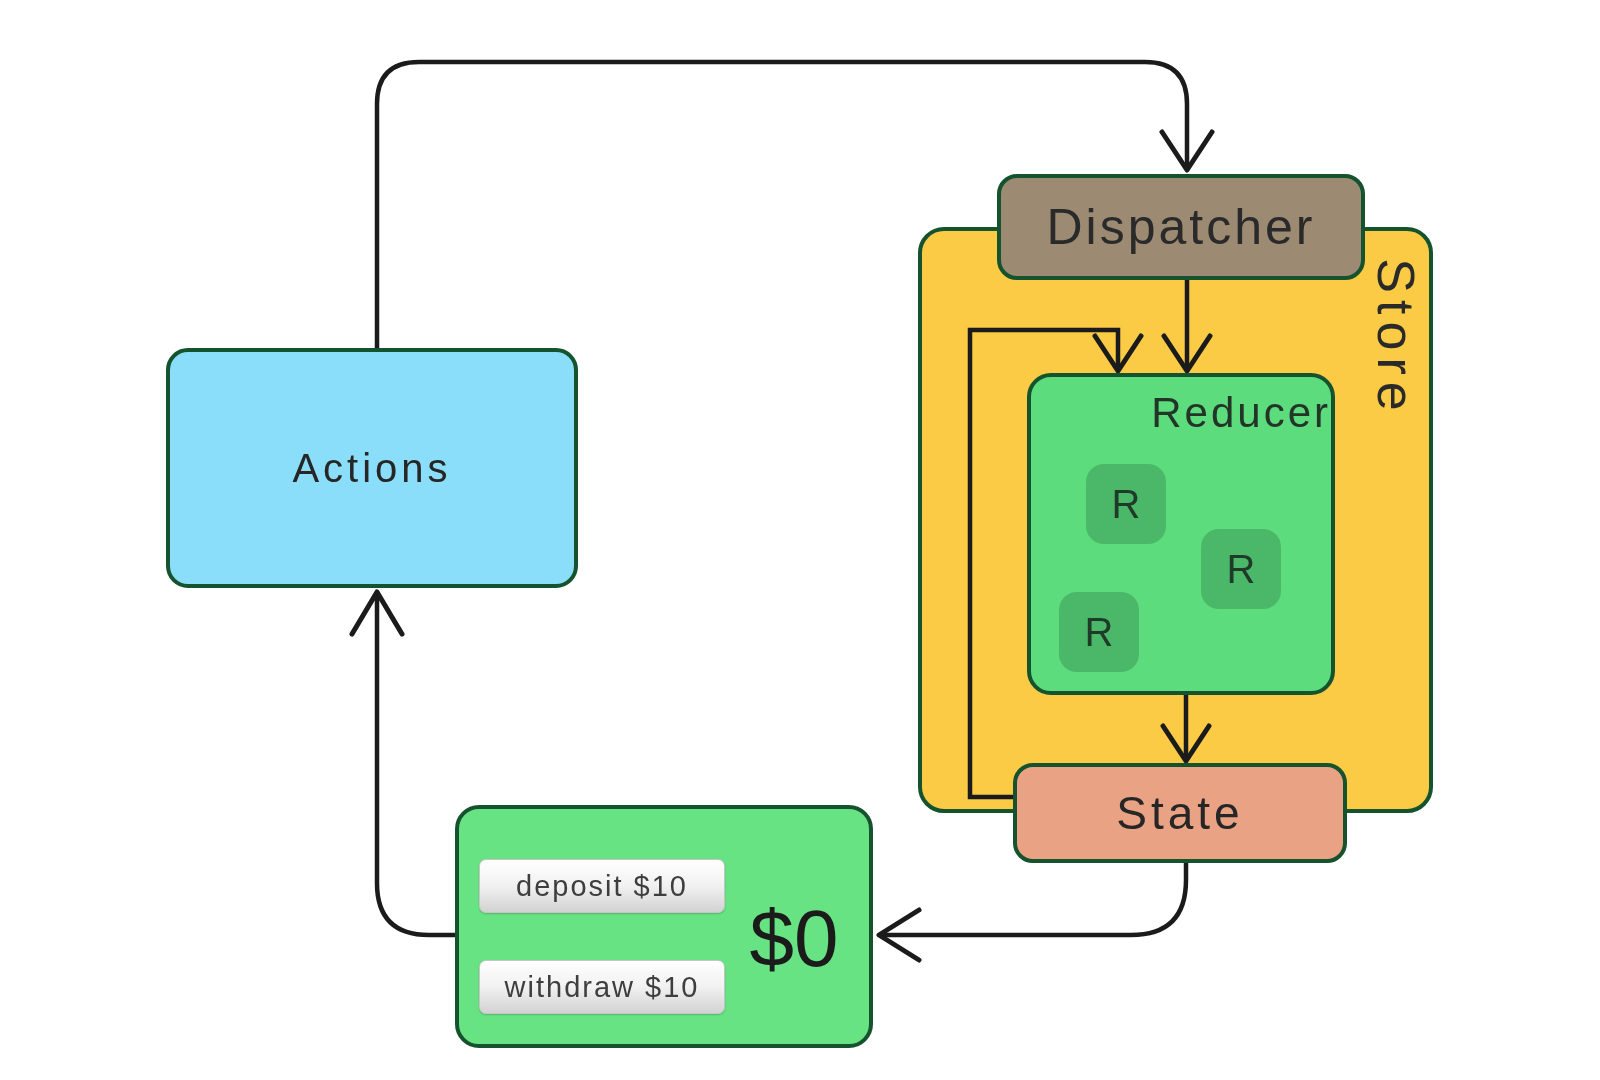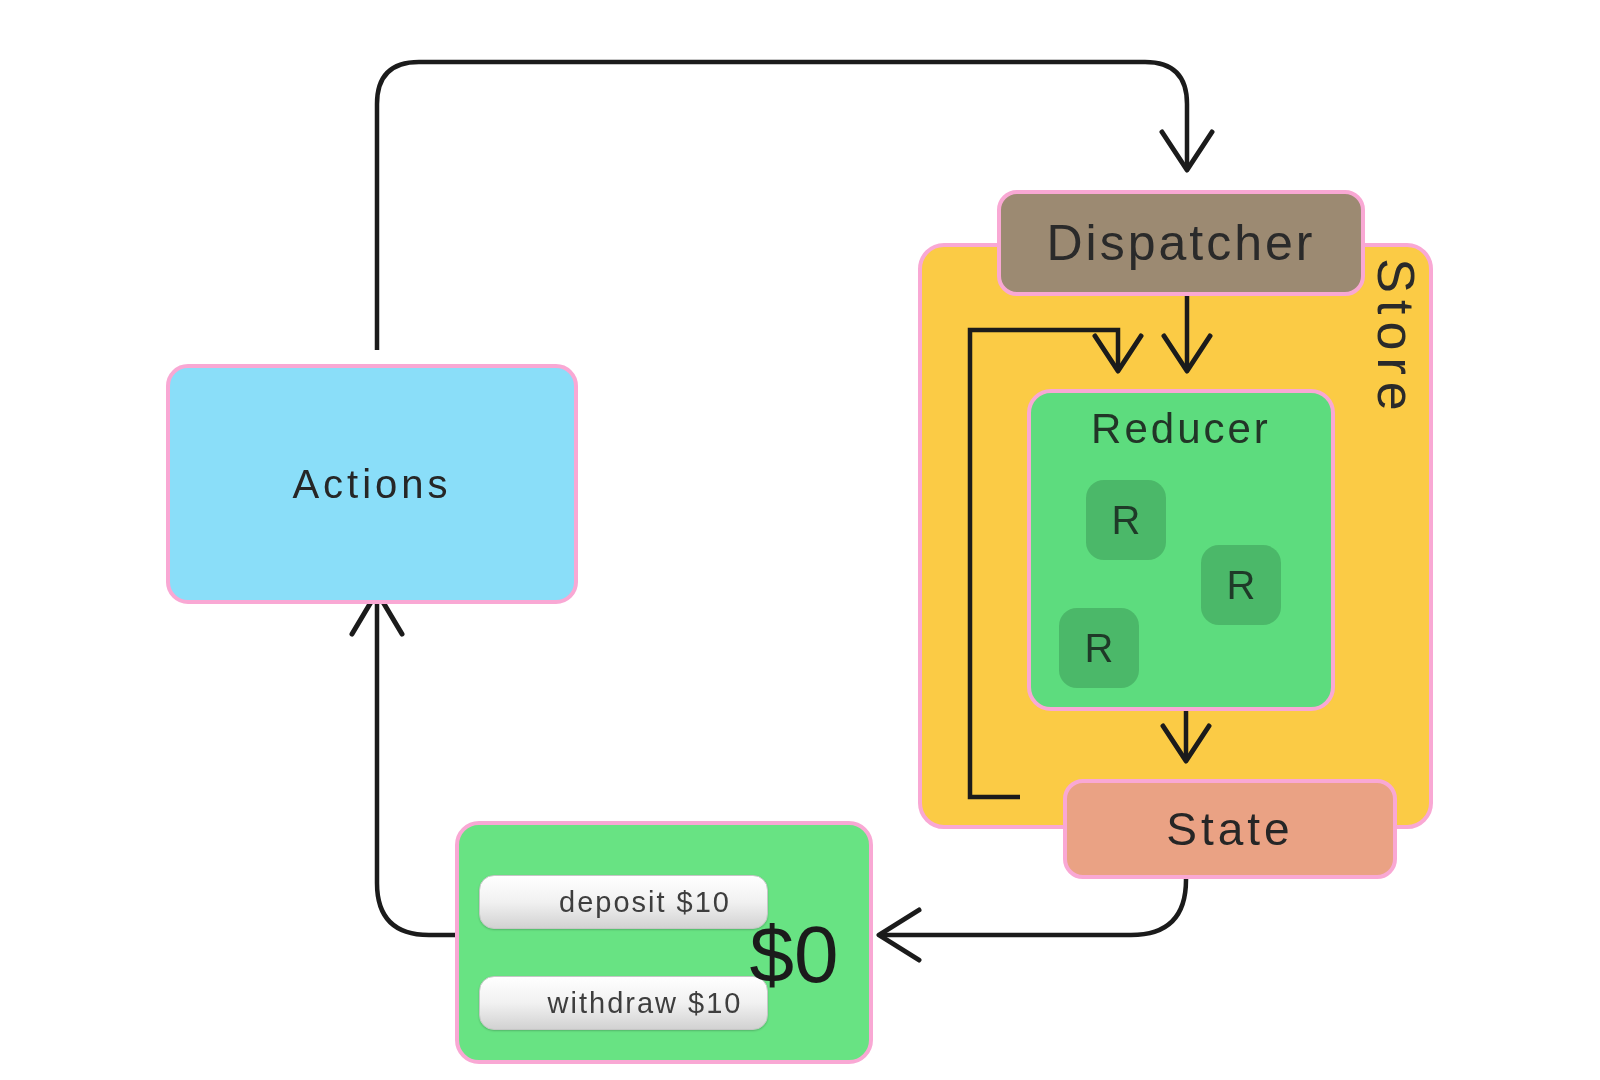--- a/index.html
+++ b/index.html
@@ -1,52 +1,52 @@
 <!DOCTYPE html>
 <html><head>
 <meta charset="utf-8">
 <style>
   html,body{margin:0;padding:0;background:#ffffff;}
   .stage{
     position:relative;width:1600px;height:1080px;background:#ffffff;overflow:hidden;
     font-family:"Liberation Sans", sans-serif;color:#262626;
   }
-  .box{position:absolute;border:4px solid #f9a8d4;box-sizing:border-box;margin-top:16px;}
+  .box{position:absolute;border:4px solid #14532d;box-sizing:border-box;}
   .label-center{display:flex;align-items:center;justify-content:center;height:100%;}
 
   
   .store{left:918px;top:227px;width:515px;height:586px;background:#FBCB45;border-radius:26px;z-index:1;}
   .store-label{
     position:absolute;left:1396px;top:338px;transform:translate(-50%,-50%) rotate(90deg);
     font-size:52px;letter-spacing:7px;color:#2a2a2a;z-index:3;white-space:nowrap;font-weight:300;
   }
 
   
   .connectors{position:absolute;left:0;top:0;z-index:2;}
   .connectors path, .connectors polyline{fill:none;stroke:#1b1b1b;}
   .shaft{stroke-width:4.5px;}
   .head{stroke-width:5px;stroke-linecap:round;stroke-linejoin:round;}
 
   
   .actions{left:166px;top:348px;width:412px;height:240px;background:#8ADEF9;border-radius:22px;z-index:3;font-size:40px;letter-spacing:4px;font-weight:300;}
   .dispatcher{left:997px;top:174px;width:368px;height:106px;background:#9C8A72;border-radius:20px;z-index:3;font-size:50px;letter-spacing:3px;color:#2a2a2a;font-weight:300;}
   .reducer{left:1027px;top:373px;width:308px;height:322px;background:#5DDC7E;border-radius:24px;z-index:3;}
-  .reducer-title{margin-top:12px;text-align:center;font-size:42px;letter-spacing:3px;color:#223527;font-weight:300;}
+  .reducer-title{margin-top:12px;text-align:right;font-size:42px;letter-spacing:3px;color:#223527;font-weight:300;}
   .r-badge{position:absolute;width:80px;height:80px;background:#4BB869;border-radius:18px;display:flex;align-items:center;justify-content:center;font-size:40px;color:#1f3a28;font-weight:300;}
   .r1{left:55px;top:87px;}
   .r2{left:170px;top:152px;}
   .r3{left:28px;top:215px;}
-  .state{left:1063px;top:763px;width:334px;height:100px;background:#EAA284;border-radius:20px;z-index:3;font-size:46px;letter-spacing:4px;font-weight:300;}
+  .state{left:1013px;top:763px;width:334px;height:100px;background:#EAA284;border-radius:20px;z-index:3;font-size:46px;letter-spacing:4px;font-weight:300;}
   .view{left:455px;top:805px;width:418px;height:243px;background:#68E383;border-radius:24px;z-index:3;}
   .view-btn{
-    position:absolute;left:20px;width:244px;height:52px;border-radius:15px;
+    position:absolute;left:20px;width:244px;height:52px;border-radius:7px;
     background:linear-gradient(180deg,#ffffff 0%,#f1f1f1 50%,#d2d2d2 100%);
     border:1px solid #c6c6c6;box-shadow:0 1px 2px rgba(0,0,0,0.2);
     display:flex;align-items:center;justify-content:center;
-    font-size:29px;letter-spacing:2px;color:#3e3e3e;font-weight:300;cursor:pointer;padding-left:43px;
+    font-size:29px;letter-spacing:2px;color:#3e3e3e;font-weight:300;cursor:pointer;
   }
   .btn-deposit{top:50px;}
   .btn-withdraw{top:151px;text-align:center;}
   .balance{position:absolute;left:270px;top:84px;width:130px;text-align:center;font-size:80px;color:#1b1b1b;font-weight:300;}
 </style>
 </head>
 <body>
 
 <div class="stage">
 

